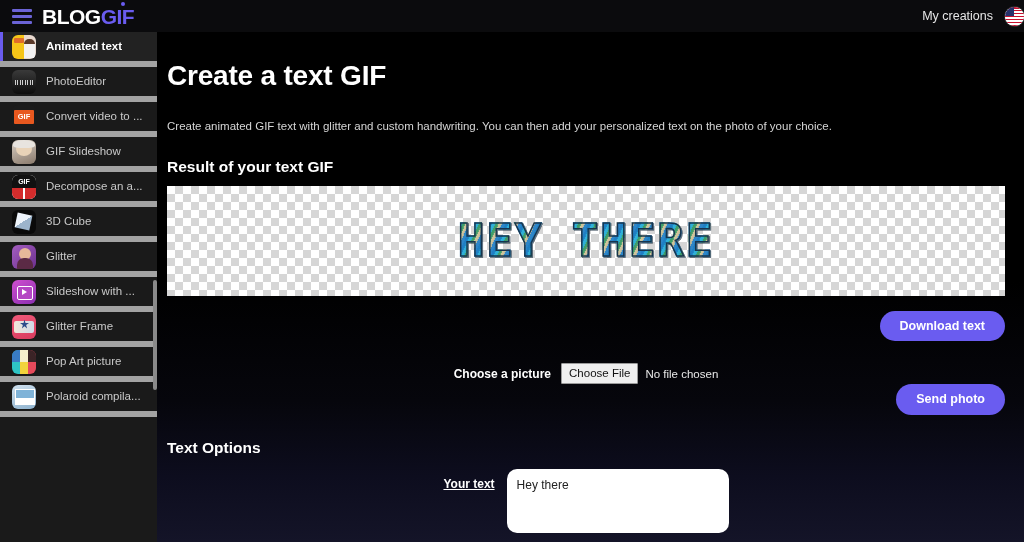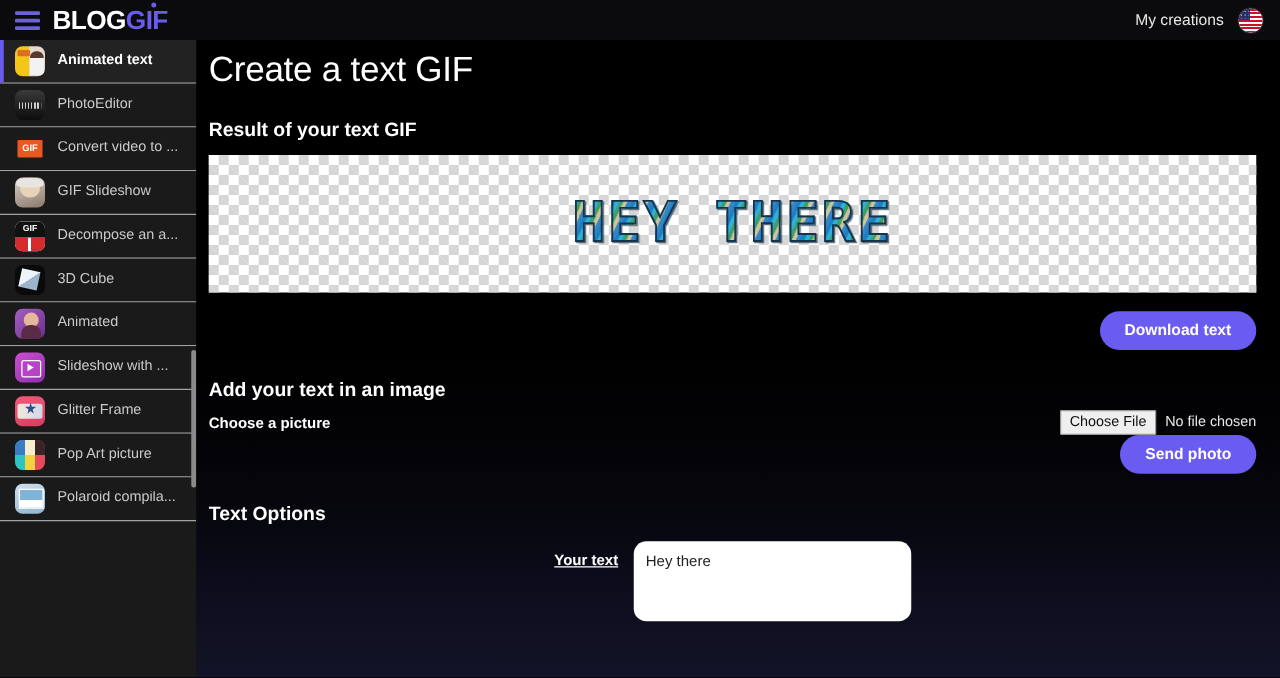--- a/index.html
+++ b/index.html
@@ -70,21 +70,20 @@
     top: -4px;
     right: 9px;
     width: 4px;
     height: 4px;
     border-radius: 50%;
     background: #6a5cf0;
   }
 
   #header-right {
     margin-left: auto;
-    margin-right: 14px;
     display: flex;
     align-items: center;
     gap: 12px;
   }
   #my-creations {
     color: #e6e6e6;
     font-size: 12.5px;
     cursor: pointer;
     white-space: nowrap;
   }
@@ -137,21 +136,21 @@
     height: 510px;
     overflow: hidden;
   }
 
   .side-item {
     position: relative;
     height: 35px;
     display: flex;
     align-items: center;
     padding-left: 12px;
-    border-bottom: 1px solid #a3a3a3;
+    border-bottom: 6px solid #a3a3a3;
     cursor: pointer;
     background: #1a1a1a;
   }
   .side-item.active { background: #222222; }
   .side-item.active::before {
     content: "";
     position: absolute;
     left: 0; top: 0; bottom: 0;
     width: 3px;
     background: #6a5cf0;
@@ -362,22 +361,22 @@
     top: 32px; left: 157px;
     width: 867px;
     height: 510px;
     overflow: hidden;
     padding-left: 10px;
   }
 
   h1#page-title {
     color: #ffffff;
     font-size: 28px;
-    font-weight: normal;
-    margin-top: 8px;
+    font-weight: bold;
+    margin-top: 28px;
     letter-spacing: -0.2px;
   }
 
   p#page-desc {
     color: #d5d5d5;
     font-size: 11.5px;
     margin-top: 27px;
     line-height: 1.3;
   }
 
@@ -444,24 +443,24 @@
     font-family: "Liberation Sans", sans-serif;
     cursor: pointer;
     padding: 9px 20px;
     line-height: 1;
   }
 
   #download-row { margin-top: 15px; }
 
   
   #choose-row {
-    margin-top: 6px;
+    margin-top: 22px;
     display: flex;
     align-items: center;
-    justify-content: space-between;
+    justify-content: center;
     width: 838px;
     gap: 10px;
   }
   .form-label {
     color: #ffffff;
     font-size: 12px;
     font-weight: bold;
     white-space: nowrap;
   }
   .file-input {
@@ -565,21 +564,21 @@
             <span class="ico-decompose-top"></span>
           </span>
           <span class="side-label">Decompose an a...</span>
         </div>
         <div class="side-item">
           <span class="side-ico ico-3dcube"></span>
           <span class="side-label">3D Cube</span>
         </div>
         <div class="side-item">
           <span class="side-ico ico-glitter"></span>
-          <span class="side-label">Animated</span>
+          <span class="side-label">Glitter</span>
         </div>
         <div class="side-item">
           <span class="side-ico ico-slidemusic"></span>
           <span class="side-label">Slideshow with ...</span>
         </div>
         <div class="side-item">
           <span class="side-ico ico-glitframe"></span>
           <span class="side-label">Glitter Frame</span>
         </div>
         <div class="side-item">
@@ -593,32 +592,32 @@
       </div>
     <div id="sb-track">
       <div id="sb-thumb"></div>
     </div>
   </div>
 
   <div id="main">
 
     <h1 id="page-title">Create a text GIF</h1>
 
+    <p id="page-desc">Create animated GIF text with glitter and custom handwriting. You can then add your personalized text on the photo of your choice.</p>
 
     <h2 class="section-title">Result of your text GIF</h2>
 
     <div id="result-panel">
       <div id="gif-text">Hey There</div>
     </div>
 
     <div class="center-row" id="download-row">
       <button class="pill-btn">Download text</button>
     </div>
 
-    <h2 class="section-title">Add your text in an image</h2>
 
     <div id="choose-row">
       <span class="form-label">Choose a picture</span>
       <span class="file-input">
         <span class="file-btn">Choose File</span>
         <span class="file-status">No file chosen</span>
       </span>
     </div>
 
     <div class="center-row" id="send-row">

